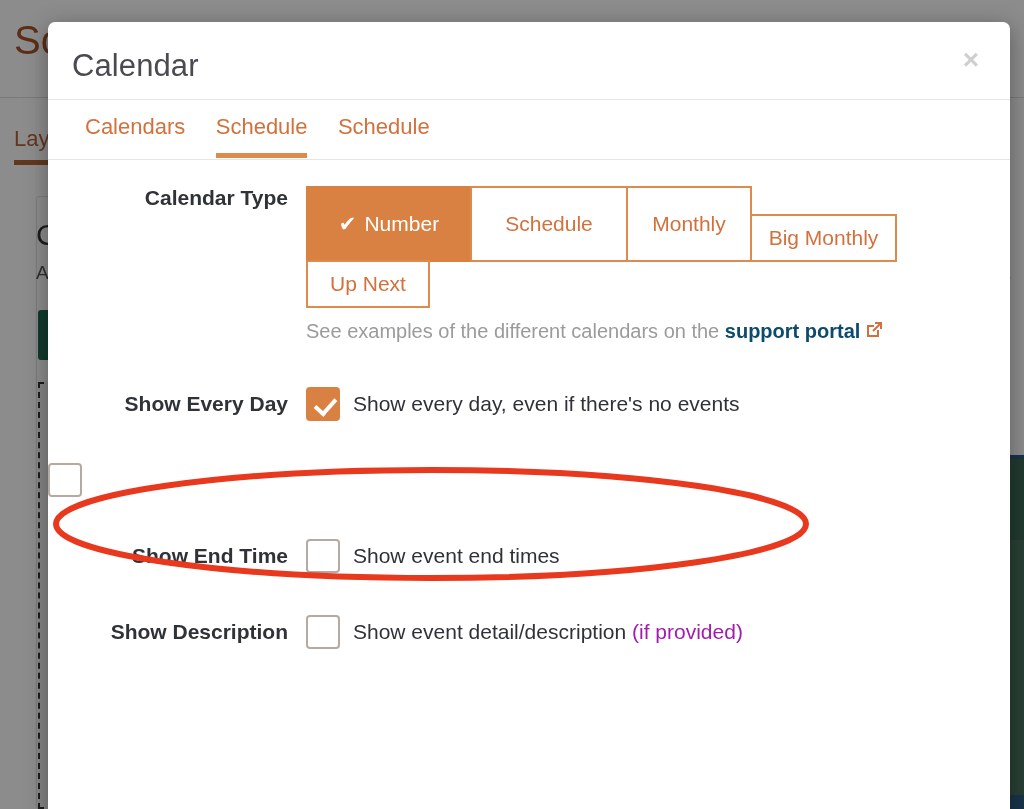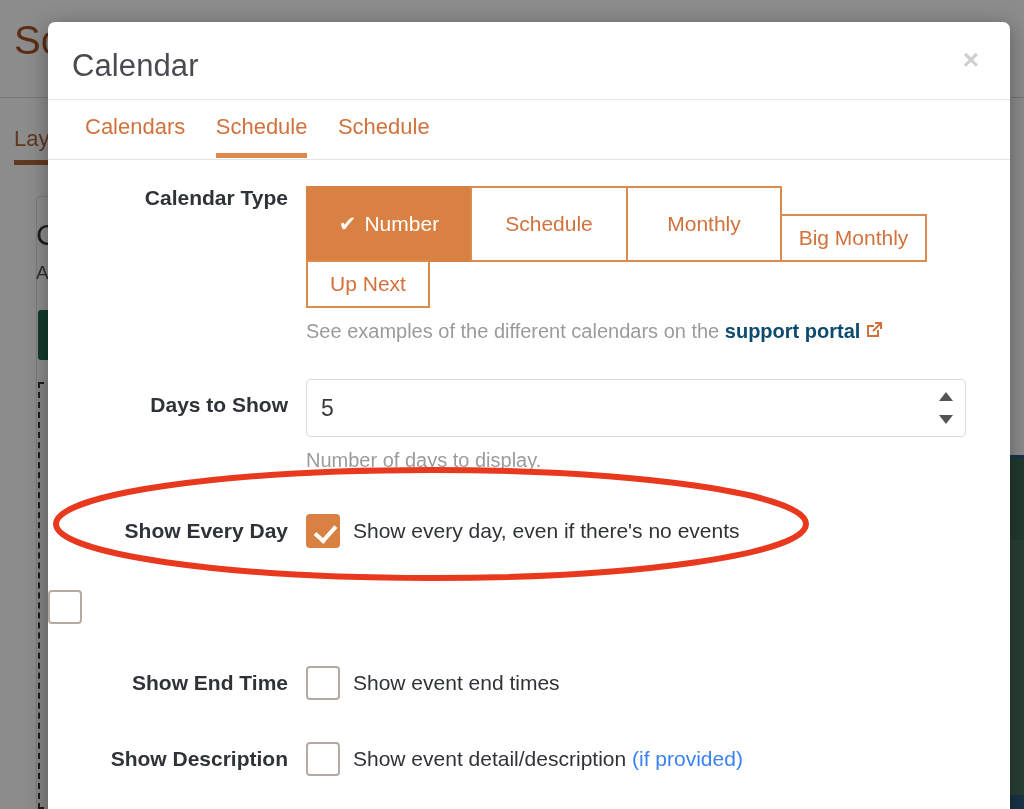--- a/index.html
+++ b/index.html
@@ -171,21 +171,21 @@
     padding: 10px 0;
     cursor: pointer;
     text-align: center;
     white-space: nowrap;
     margin-right: -2px;
     margin-bottom: -2px;
   }
   .btn.sel { background: #d98043; color: #ffffff; border-color: #d98043; }
   .btn.w-agenda { width: 166px; }
   .btn.w-sched  { width: 158px; }
-  .btn.w-month  { width: 156px; }
+  .btn.w-month  { width: 126px; }
   .btn.w-big    { width: 147px; margin-top: 28px; }
   .btn.w-upnext { width: 124px; }
   .btn .chk { margin-right: 8px; }
 
   .helptext {
     font-size: 20px;
     color: #9b9b9b;
     margin-top: 14px;
     white-space: nowrap;
   }
@@ -238,21 +238,21 @@
     border: solid #fff;
     border-width: 0 4px 4px 0;
     transform: rotate(42deg);
   }
   .cb-label {
     font-size: 21px;
     color: #2f3237;
     margin-left: 13px;
     white-space: nowrap;
   }
-  .cb-label .muted { color: #3b82f6; }
+  .cb-label .muted { color: #a21caf; }
 
   
   .annot {
     position: absolute;
     left: 0; top: 0;
     width: 1024px; height: 809px;
     pointer-events: none;
   }
 </style>
 </head>
@@ -303,33 +303,20 @@
             <button class="btn w-big">Big Monthly</button>
             <button class="btn w-upnext">Up Next</button>
           </div>
           <div class="helptext"><span>See examples of the different calendars on the </span><a href="#">support portal</a><span class="ext-icon"><svg width="20" height="20" viewBox="0 0 20 20">
                   <path d="M3 5 h7 v2 H5 v8 h8 v-5 h2 v7 H3 Z" fill="#d2713c"></path>
                   <path d="M11 2 h7 v7 h-2 V5.4 l-6.3 6.3 -1.4 -1.4 L14.6 4 H11 Z" fill="#d2713c"></path>
                 </svg></span></div>
         </div>
       </div>
 
-      <div class="frow" style="margin-top:34px;">
-        <div class="flabel" style="padding-top:14px;">Days to Show</div>
-        <div class="fcontrol">
-          <div class="num-wrap">
-            <input class="num-input" type="text" value="5" style="">
-            <span class="spinner">
-              <span class="spin-up"></span>
-              <span class="spin-dn"></span>
-            </span>
-          </div>
-          <div class="num-help">Number of days to display.</div>
-        </div>
-      </div>
 
       <div class="frow" style="margin-top:42px;">
         <div class="flabel" style="padding-top:5px;">Show Every Day</div>
         <div class="fcontrol">
           <div class="cb-line">
             <span class="cb checked"></span>
             <span class="cb-label">Show every day, even if there's no events</span>
           </div>
         </div>
       </div>

